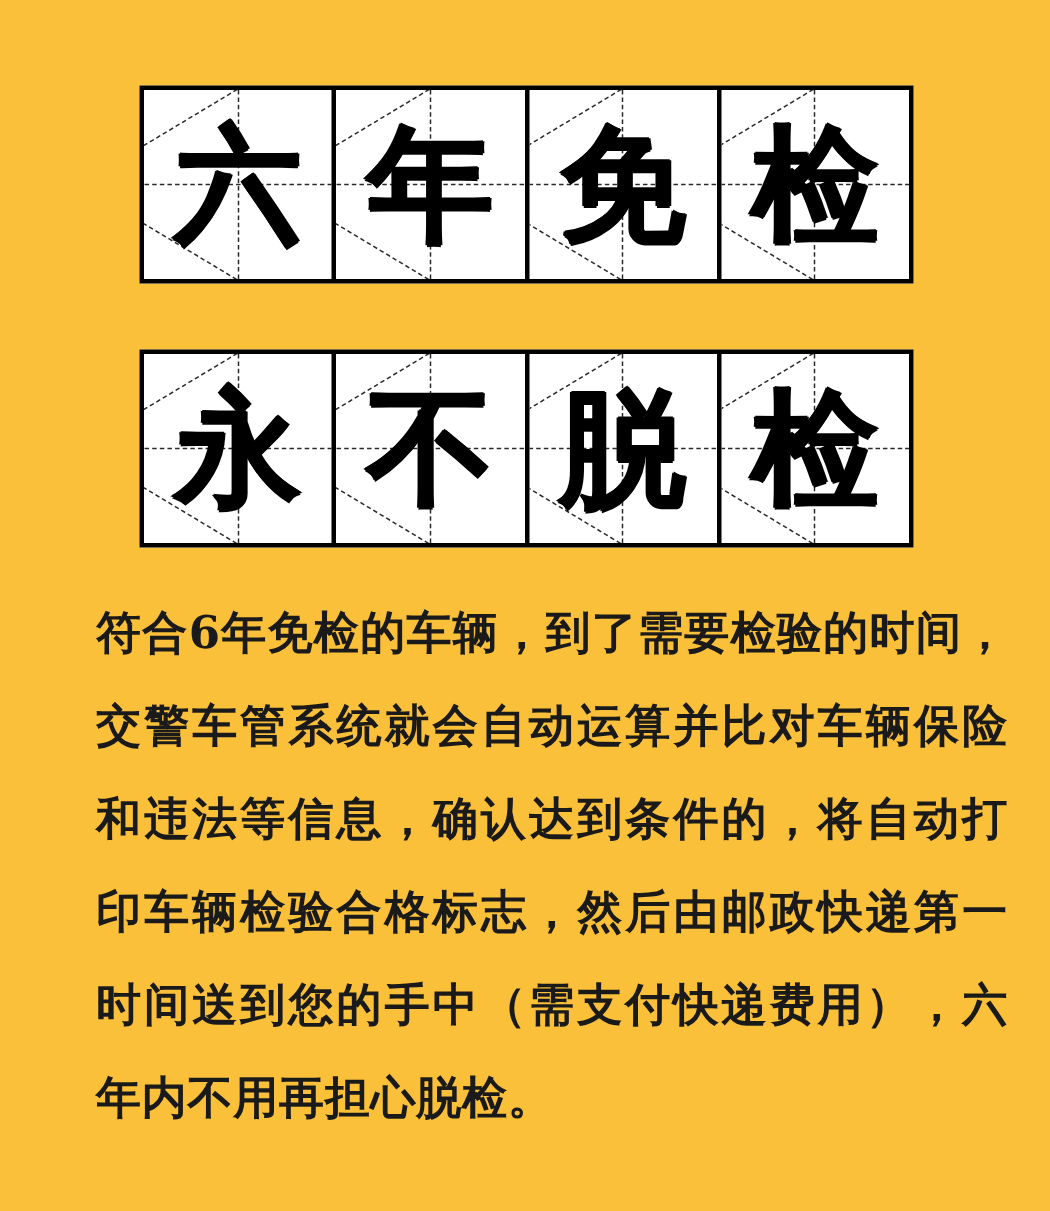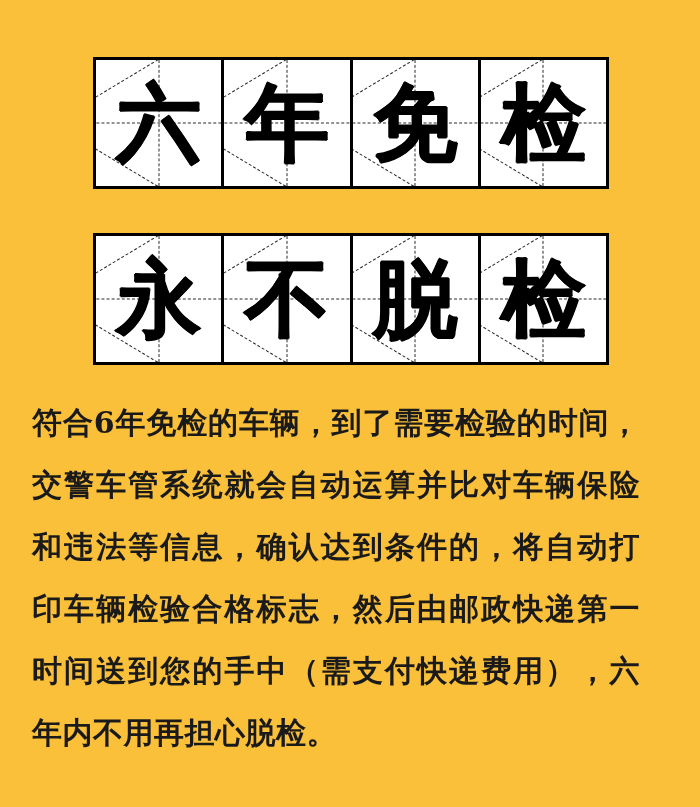--- a/index.html
+++ b/index.html
@@ -81,21 +81,21 @@
     font-weight: 700;
     color: #000;
     line-height: 1;
     letter-spacing: 0;
     text-shadow: 1px 0 0 #000, 0 1px 0 #000, -1px 0 0 #000, 0 -1px 0 #000;
   }
 
   
   .body-text {
     position: absolute;
-    left: 32px;
+    left: 64px;
     top: 392px;
     width: 608px;
     font-family: "DejaVu Serif", "Liberation Serif", serif;
     font-weight: 700;
     font-size: 30px;
     line-height: 62px;
     color: #1a1a1a;
     text-align: justify;
     text-justify: inter-ideograph;
     letter-spacing: 0.5px;

